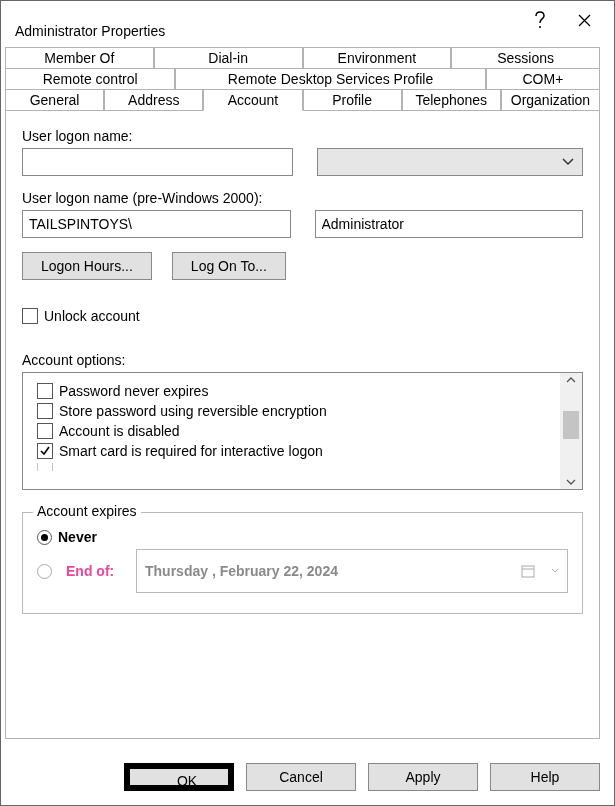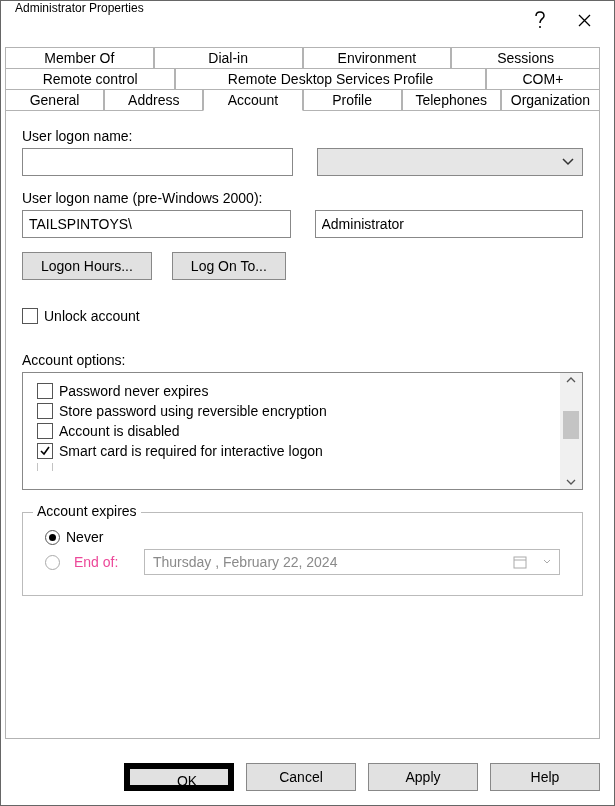--- a/index.html
+++ b/index.html
@@ -17,23 +17,23 @@
     width: 615px;
     height: 806px;
     border: 1px solid #666;
     background: #fff;
     display: flex;
     flex-direction: column;
   }
   .titlebar {
     height: 38px;
     display: flex;
-    align-items: flex-start;
+    align-items: flex-end;
     padding: 0 8px 0 14px;
-    font-size: 12px;
+    font-size: 14px;
   }
   .titlebar .title { flex: 1; }
   .titlebar .tb-btn {
     width: 44px;
     height: 38px;
     display: flex;
     align-items: center;
     justify-content: center;
     cursor: default;
   }
@@ -159,35 +159,36 @@
     position: absolute;
     top: -10px;
     left: 10px;
     background: #fff;
     padding: 0 4px;
   }
   .radio-row {
     display: flex;
     align-items: center;
     gap: 6px;
-    margin: 4px 8px;
+    margin: 4px 0;
+    font-weight: bold;
   }
   .radio {
     width: 15px; height: 15px; border: 1px solid #555; border-radius: 50%;
     display: inline-flex; align-items: center; justify-content: center;
   }
   .radio.sel::after {
     content: ""; width: 7px; height: 7px; background: #000; border-radius: 50%;
   }
   .radio.dis { border-color: #aaa; }
   .disabled { color: #ec4899; }
   .datepicker {
     border: 1px solid #bbb;
     background: #fff;
-    height: 26px;
+    height: 44px;
     flex: 1;
     display: flex;
     align-items: center;
     padding: 0 8px;
     color: #8a8a8a;
     gap: 16px;
   }
   .footer {
     display: flex;
     justify-content: flex-end;

